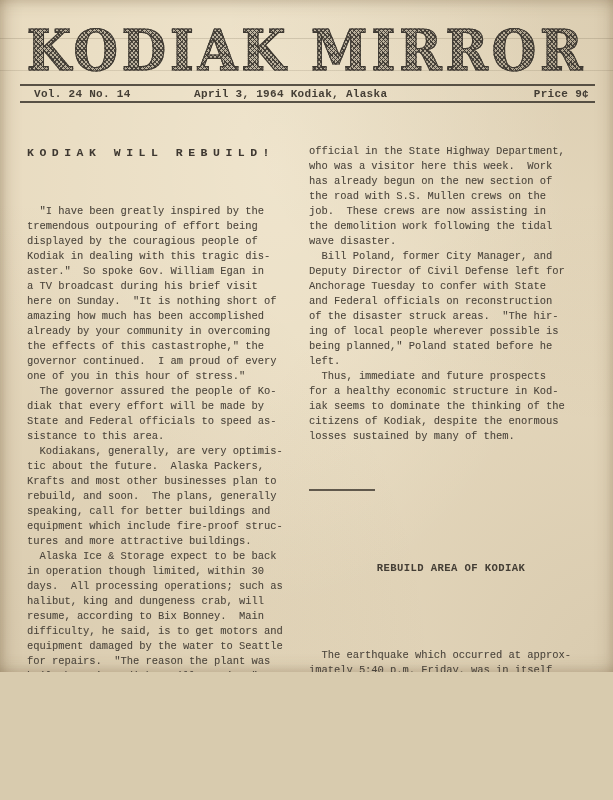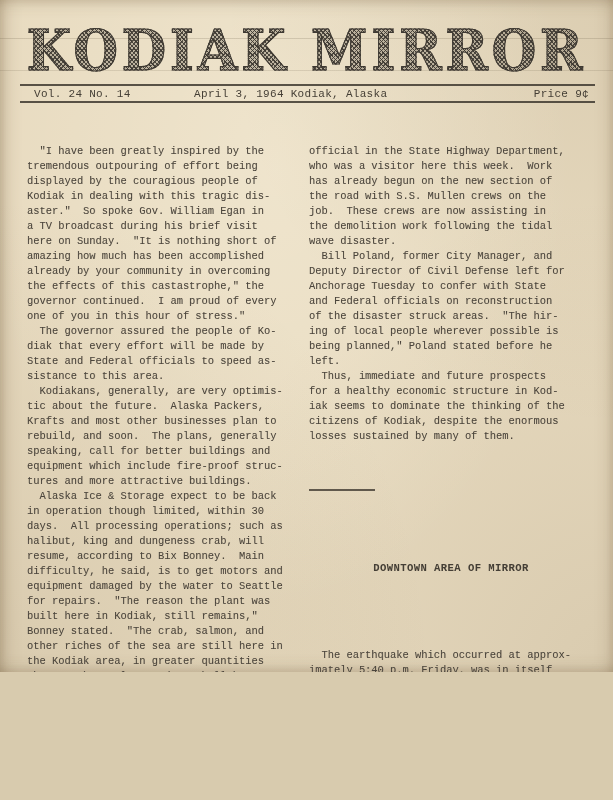--- a/index.html
+++ b/index.html
@@ -46,21 +46,21 @@
         repeating-linear-gradient(-45deg, rgba(62,57,50,.85) 0 1px, rgba(62,57,50,.10) 1px 3px);
       -webkit-background-clip:text;background-clip:text;color:transparent;
     }
   }
   
   .dateline{
     position:absolute;left:20px;top:84px;width:575px;
     border-top:2px solid rgba(62,56,47,.85);
     border-bottom:2px solid rgba(62,56,47,.85);
     display:flex;justify-content:space-between;align-items:baseline;
-    font-size:11px;font-weight:normal;letter-spacing:.3px;
+    font-size:11px;font-weight:bold;letter-spacing:.3px;
     padding:2px 6px 1px 14px;box-sizing:border-box;color:#443e35;
   }
   .dateline .mid{flex:0 1 auto;margin-right:83px;}
   
   .columns{position:absolute;left:27px;top:108px;width:566px;display:flex;gap:10px;}
   .col{white-space:pre;}
   .col-left{width:272px;}
   .col-right{width:284px;}
   .body-text{
     font-size:10.4px;line-height:15px;letter-spacing:0;
@@ -91,20 +91,21 @@
 
   <div class="dateline">
     <span>Vol. 24 No. 14</span>
     <span class="mid">April 3, 1964  Kodiak, Alaska</span>
     <span>Price 9¢</span>
   </div>
 
   <div class="columns">
 
     <div class="col col-left">
+      <div class="headline-left">KODIAK WILL REBUILD!</div>
       <div class="body-text">  "I have been greatly inspired by the
 tremendous outpouring of effort being
 displayed by the couragious people of
 Kodiak in dealing with this tragic dis-
 aster."  So spoke Gov. William Egan in
 a TV broadcast during his brief visit
 here on Sunday.  "It is nothing short of
 amazing how much has been accomplished
 already by your community in overcoming
 the effects of this castastrophe," the
@@ -167,21 +168,21 @@
 ing of local people wherever possible is
 being planned," Poland stated before he
 left.
   Thus, immediate and future prospects
 for a healthy economic structure in Kod-
 iak seems to dominate the thinking of the
 citizens of Kodiak, despite the enormous
 losses sustained by many of them.</div>
       <div class="divider-rule"></div>
       <div class="headline-center">
-        <div>DOWNTOWN AREA OF MIRROR</div>
+        <div>REBUILD AREA OF KODIAK</div>
       </div>
       <div class="body-text story2">  The earthquake which occurred at approx-
 imately 5:40 p.m. Friday, was in itself
 eerie and disquieting.  In groups or pairs,
 people looked at each other and exclaimed:
 "Earthquake!" then waited for it to pass.
 Instead, it increased in intensity; the
 earth trembled and shook for approximately
 two and one-half minutes.  People scattered
 from their homes, looking in all directions

